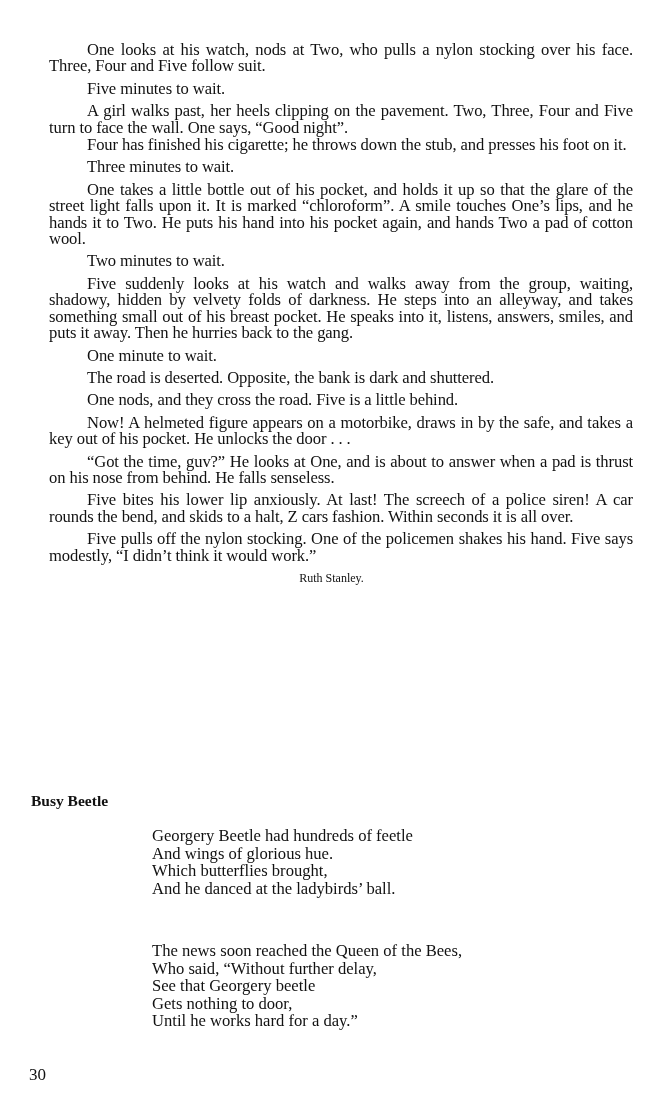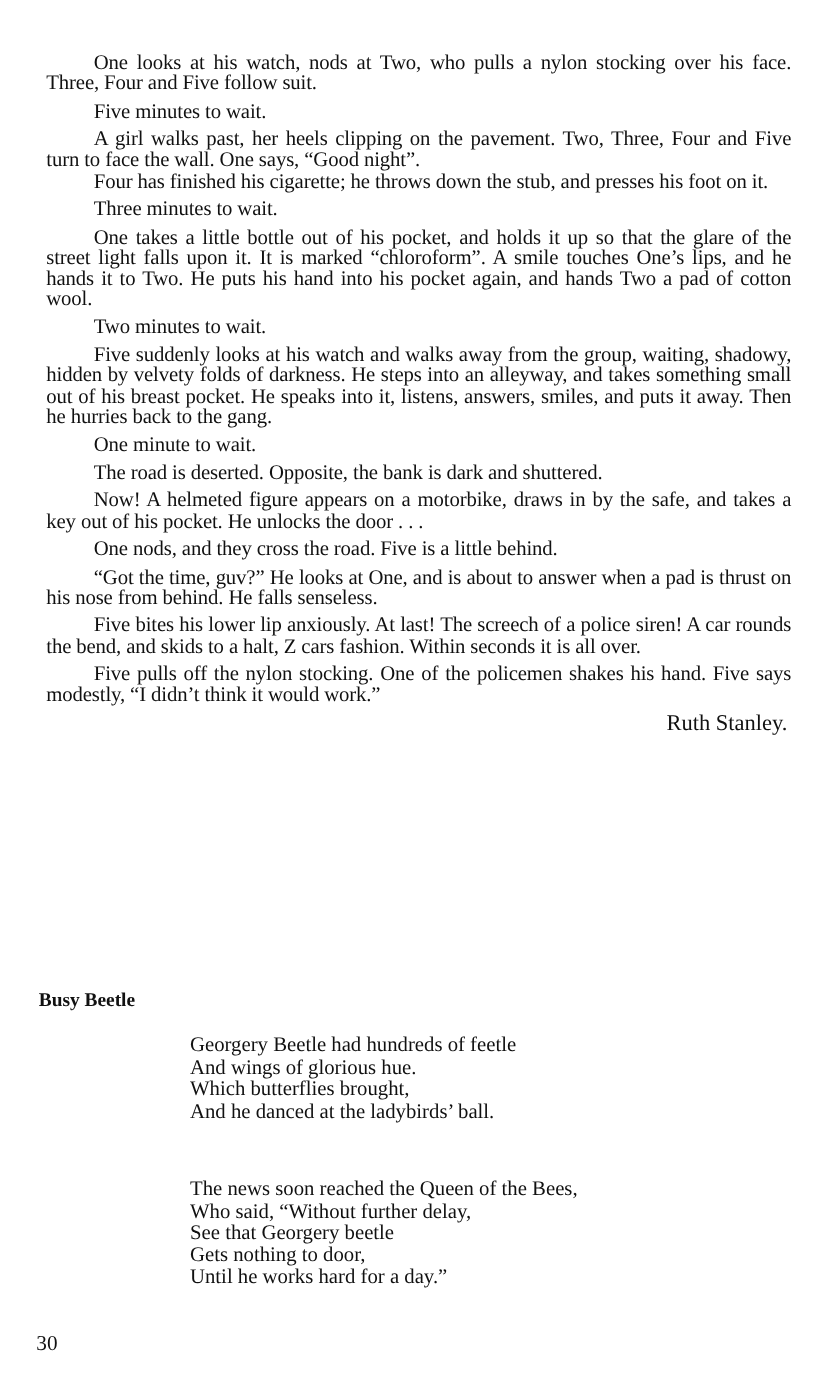--- a/index.html
+++ b/index.html
@@ -1,22 +1,22 @@
 <!DOCTYPE html>
 <html><head>
 <meta charset="utf-8">
 <style>
   html, body { margin: 0; padding: 0; background: #ffffff; }
   body { width: 660px; height: 1109px; position: relative; overflow: hidden;
          font-family: "Liberation Serif", "DejaVu Serif", serif; color: #111; }
   .page { position: absolute; left: 33px; top: 42px; width: 600px; }
-  .para { margin: 0 0 6px 4px; font-size: 16.6px; line-height: 16.4px;
+  .para { margin: 0 0 6px 16px; font-size: 16.6px; line-height: 16.4px;
           text-align: justify; text-indent: 38px; letter-spacing: -0.1px; }
   .para.tight { margin-bottom: 1px; }
-  .sig { text-align: right; font-size: 18px; line-height: 17px; margin: 2px 3px 0 0; }
+  .sig { text-align: center; font-size: 12px; line-height: 17px; margin: 2px 3px 0 0; }
   .poem-title { position: absolute; left: 31px; top: 792px; font-weight: bold;
                 font-size: 15.5px; }
   .stanza { position: absolute; left: 152px; font-size: 16.6px; line-height: 17.5px; }
   .stanza div { white-space: nowrap; }
   .stanza1 { top: 827px; }
   .stanza2 { top: 942px; }
   .page-number { position: absolute; left: 29px; top: 1065px; font-size: 17px; }
 </style>
 </head>
 <body>
@@ -25,22 +25,22 @@
   <p class="para">One looks at his watch, nods at Two, who pulls a nylon stocking over his face.  Three, Four and Five follow suit.</p>
   <p class="para">Five minutes to wait.</p>
   <p class="para tight">A girl walks past, her heels clipping on the pavement.  Two, Three, Four and Five turn to face the wall.  One says, “Good night”.</p>
   <p class="para">Four has finished his cigarette; he throws down the stub, and presses his foot on it.</p>
   <p class="para">Three minutes to wait.</p>
   <p class="para">One takes a little bottle out of his pocket, and holds it up so that the glare of the street light falls upon it.  It is marked “chloroform”.  A smile touches One’s lips, and he hands it to Two.  He puts his hand into his pocket again, and hands Two a pad of cotton wool.</p>
   <p class="para">Two minutes to wait.</p>
   <p class="para">Five suddenly looks at his watch and walks away from the group, waiting, shadowy, hidden by velvety folds of darkness.  He steps into an alleyway, and takes something small out of his breast pocket.  He speaks into it, listens, answers, smiles, and puts it away.  Then he hurries back to the gang.</p>
   <p class="para">One minute to wait.</p>
   <p class="para">The road is deserted.  Opposite, the bank is dark and shuttered.</p>
+  <p class="para">One nods, and they cross the road.  Five is a little behind.</p>
   <p class="para">Now!  A helmeted figure appears on a motorbike, draws in by the safe, and takes a key out of his pocket.  He unlocks the door . . .</p>
-  <p class="para">One nods, and they cross the road.  Five is a little behind.</p>
   <p class="para">“Got the time, guv?”  He looks at One, and is about to answer when a pad is thrust on his nose from behind.  He falls senseless.</p>
   <p class="para">Five bites his lower lip anxiously.  At last!  The screech of a police siren!  A car rounds the bend, and skids to a halt, Z cars fashion. Within seconds it is all over.</p>
   <p class="para">Five pulls off the nylon stocking.  One of the policemen shakes his hand.  Five says modestly, “I didn’t think it would work.”</p>
   <div class="sig">Ruth Stanley.</div>
 </div>
 
 <div class="poem-title">Busy Beetle</div>
 
 <div class="stanza stanza1">
   <div>Georgery Beetle had hundreds of feetle</div>

